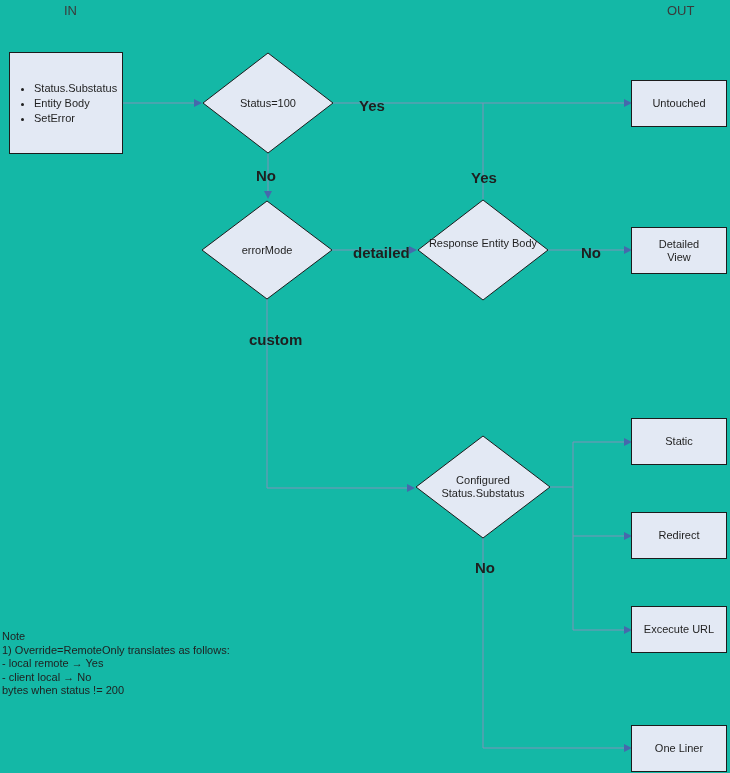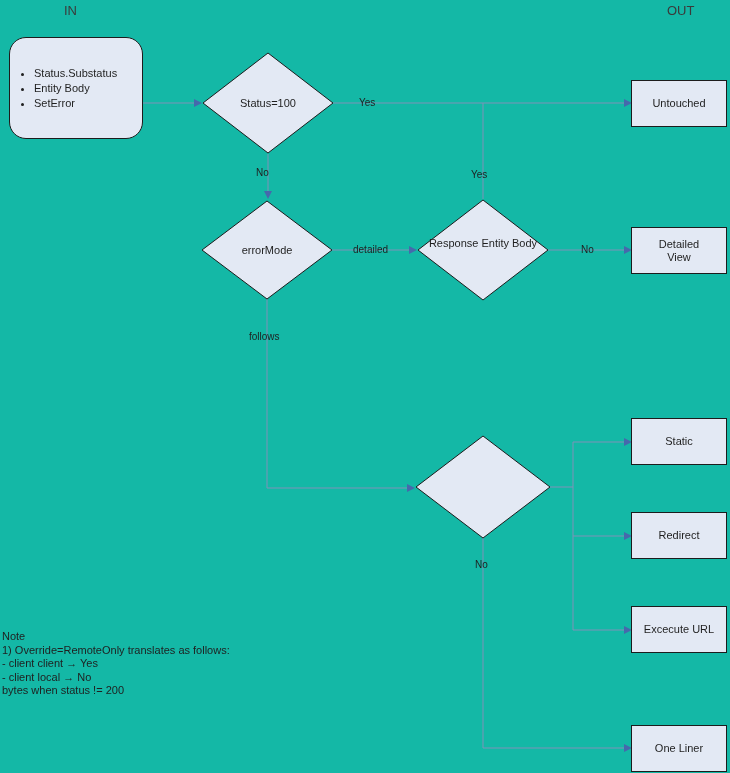--- a/index.html
+++ b/index.html
@@ -31,45 +31,45 @@
     display: flex;
     align-items: center;
     justify-content: center;
     font-size: 11px;
     text-align: center;
     line-height: 13px;
   }
   .out-box { left: 631px; width: 96px; height: 47px; }
   .narrow-text { display: inline-block; width: 52px; }
   .in-box {
-    left: 9px; top: 37px; width: 134px; height: 102px;
+    left: 9px; top: 52px; width: 114px; height: 102px;
     justify-content: flex-start;
     text-align: left;
-    border-radius: 17px;
   }
   .bullets {
     margin: 0;
     padding-left: 24px;
     list-style: disc outside;
   }
   .bullets li {
     margin: 1px 0;
     line-height: 14px;
     white-space: nowrap;
   }
   .diamond-label {
     position: absolute;
     font-size: 11px;
     text-align: center;
     line-height: 13px;
   }
   .edge-label {
     position: absolute;
-    font-size: 10px;
+    font-size: 15px;
     white-space: nowrap;
+    font-weight: bold;
   }
   .note-block {
     position: absolute;
     left: 2px;
     top: 630px;
     font-size: 11px;
     line-height: 13.6px;
     color: #1f1f1f;
     white-space: nowrap;
   }
@@ -118,20 +118,21 @@
     <ul class="bullets">
       <li>Status.Substatus</li>
       <li>Entity Body</li>
       <li>SetError</li>
     </ul>
   </div>
 
   <div class="diamond-label" style="left:203px; top:97px; width:130px;">Status=100</div>
   <div class="diamond-label" style="left:202px; top:244px; width:130px;">errorMode</div>
   <div class="diamond-label" style="left:428px; top:237px; width:110px;">Response Entity Body</div>
+  <div class="diamond-label" style="left:420px; top:474px; width:126px;">Configured Status.Substatus</div>
 
   <div class="node-box out-box" style="top:80px;">
     <span>Untouched</span>
   </div>
   <div class="node-box out-box" style="top:227px;">
     <span class="narrow-text">Detailed View</span>
   </div>
   <div class="node-box out-box" style="top:418px;">
     <span>Static</span>
   </div>
@@ -143,24 +144,24 @@
   </div>
   <div class="node-box out-box" style="top:725px;">
     <span>One Liner</span>
   </div>
 
   <div class="edge-label" style="left:359px; top:97px;">Yes</div>
   <div class="edge-label" style="left:256px; top:167px;">No</div>
   <div class="edge-label" style="left:353px; top:244px;">detailed</div>
   <div class="edge-label" style="left:471px; top:169px;">Yes</div>
   <div class="edge-label" style="left:581px; top:244px;">No</div>
-  <div class="edge-label" style="left:249px; top:331px;">follows</div>
+  <div class="edge-label" style="left:249px; top:331px;">custom</div>
   <div class="edge-label" style="left:475px; top:559px;">No</div>
 
   <div class="note-block">
     <div>Note</div>
     <div>1) Override=RemoteOnly translates as follows:</div>
-    <div>- client client → Yes</div>
+    <div>- local remote → Yes</div>
     <div>- client local → No</div>
     <div>bytes when status != 200</div>
   </div>
 
 </div>
 
 </body></html>

